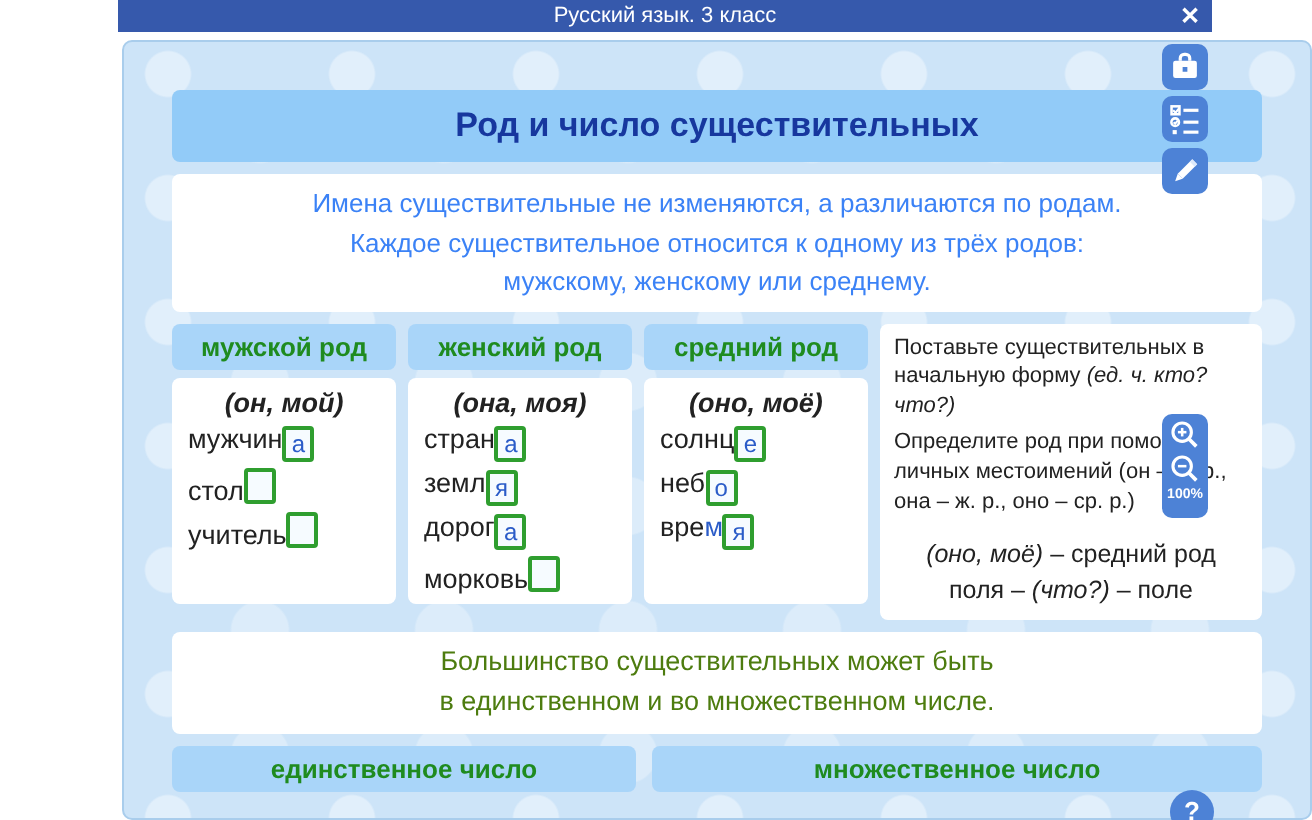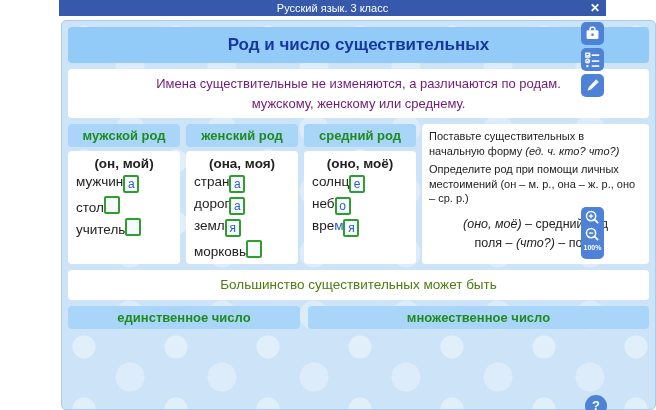--- a/index.html
+++ b/index.html
@@ -18,40 +18,40 @@
     font-size:12px;line-height:17px;cursor:default;
   }
   .panel{
     position:absolute;left:61px;top:20px;width:595px;height:390px;
     box-sizing:border-box;border:1px solid #a9cdec;border-radius:5px;
     background-color:#cde4f8;
     background-image:
       radial-gradient(circle at 22px 16px, rgba(255,255,255,.40) 11px, transparent 12px),
       radial-gradient(circle at 68px 46px, rgba(255,255,255,.30) 14px, transparent 15px);
     background-size:92px 62px;
-    padding:6px;
+    padding:24px;
   }
   .header-box{
     background:#92cbf8;border-radius:4px;height:36px;line-height:36px;
     text-align:center;color:#17379e;font-size:17px;font-weight:bold;
   }
   .intro-box{
     background:#fff;border-radius:4px;margin-top:6px;padding:5px 6px;
-    text-align:center;color:#701a75;font-size:13px;line-height:1.5;
+    text-align:center;color:#3b82f6;font-size:13px;line-height:1.5;
   }
   .gender-grid{display:grid;grid-template-columns:112px 112px 112px 1fr;gap:6px;margin-top:6px;}
   .col-header{
     background:#a9d5f9;border-radius:4px;color:#1f8b1f;font-weight:bold;
     font-size:13px;text-align:center;padding:4px 0;
   }
   .word-box{
     background:#fff;border-radius:4px;margin-top:4px;padding:5px 8px 6px;
     font-size:13.5px;color:#222;height:102px;
   }
-  .pronouns{font-weight:bold;text-align:center;margin-bottom:3px;}
+  .pronouns{font-weight:bold;font-style:italic;text-align:center;margin-bottom:3px;}
   .word-line{margin:3px 0;white-space:nowrap;}
   .ending-box{
     display:inline-block;min-width:10px;height:14px;border:2px solid #2f9e2f;
     border-radius:2px;color:#2b5cc8;font-size:12px;line-height:14px;
     text-align:center;vertical-align:-2px;padding:0 1px;background:#f6fbff;
   }
   .mid{color:#2b5cc8;}
   .note-box{
     background:#fff;border-radius:4px;padding:5px 7px;font-size:11px;
     color:#222;line-height:1.35;
@@ -89,20 +89,21 @@
   <span>Русский язык. 3 класс</span>
   <span class="close-btn">✕</span>
 </div>
 
 <div class="panel">
 
   <div class="header-box">Род и число существительных</div>
 
   <div class="intro-box">
     <div>Имена существительные не изменяются, а различаются по родам.</div>
+    <div>Каждое существительное относится к одному из трёх родов:</div>
     <div>мужскому, женскому или среднему.</div>
   </div>
 
   <div class="gender-grid">
     <div>
       <div class="col-header">мужской род</div>
       <div class="word-box">
         <div class="pronouns">(он, мой)</div>
         <div>
             <div class="word-line"><span>мужчин</span><span class="ending-box">а</span></div>
@@ -110,22 +111,22 @@
             <div class="word-line"><span>учитель</span><span class="ending-box"></span></div>
           </div>
       </div>
     </div>
     <div>
       <div class="col-header">женский род</div>
       <div class="word-box">
         <div class="pronouns">(она, моя)</div>
         <div>
             <div class="word-line"><span>стран</span><span class="ending-box">а</span></div>
+            <div class="word-line"><span>земл</span><span class="ending-box">я</span></div>
             <div class="word-line"><span>дорог</span><span class="ending-box">а</span></div>
-            <div class="word-line"><span>земл</span><span class="ending-box">я</span></div>
             <div class="word-line"><span>морковь</span><span class="ending-box"></span></div>
           </div>
       </div>
     </div>
     <div>
       <div class="col-header">средний род</div>
       <div class="word-box">
         <div class="pronouns">(оно, моё)</div>
         <div>
             <div class="word-line"><span>солнц</span><span class="ending-box">е</span></div>
@@ -139,20 +140,21 @@
       <p><span>Определите род при помощи личных местоимений (он – м. р., она – ж. р., оно – ср. р.)</span></p>
       <div class="note-example">
         <div><span class="it">(оно, моё)</span><span> –  средний род</span></div>
         <div><span>поля – </span><span class="it">(что?)</span><span> – поле</span></div>
       </div>
     </div>
   </div>
 
   <div class="number-stmt">
     <div>Большинство существительных может быть</div>
+    <div>в единственном и во множественном числе.</div>
   </div>
 
   <div class="number-grid">
     <div>
       <div class="col-header">единственное число</div>
 
     </div>
     <div>
       <div class="col-header">множественное число</div>
 

